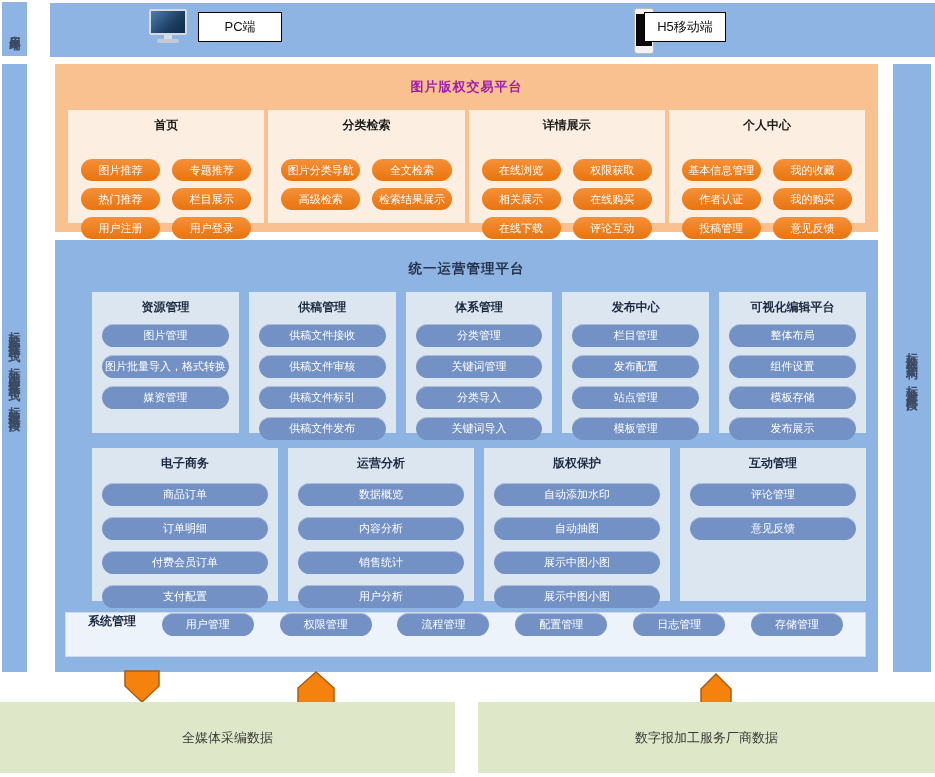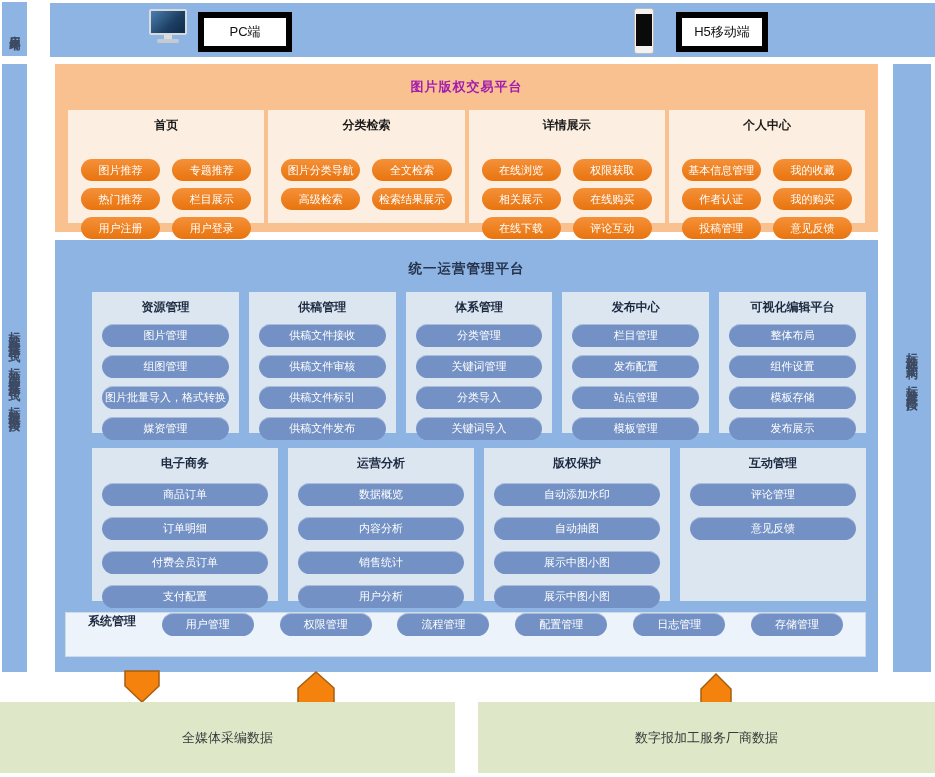--- a/index.html
+++ b/index.html
@@ -10,24 +10,24 @@
   .rail{position:absolute;background:#8DB4E2;display:flex;align-items:center;justify-content:center;}
   .rail-top-left{left:2px;top:2px;width:25px;height:54px;}
   .rail-left{left:2px;top:64px;width:25px;height:608px;}
   .rail-right{left:893px;top:64px;width:38px;height:608px;}
   .vtext{writing-mode:vertical-rl;text-orientation:upright;letter-spacing:3px;
          font-size:12px;color:#3d4a63;font-weight:bold;line-height:1;}
   .rail-top-left .vtext{font-size:11px;letter-spacing:1px;}
 
   
   .topbar{position:absolute;left:50px;top:3px;width:885px;height:54px;background:#8DB4E2;}
-  .termbox{position:absolute;background:#fff;border:6px solid #000000;display:flex;
+  .termbox{position:absolute;background:#fff;border:1px solid #000000;display:flex;
            align-items:center;justify-content:center;font-size:13px;color:#111;}
   .termbox.pc{left:148px;top:9px;width:82px;height:28px;}
-  .termbox.h5{left:626px;top:9px;width:80px;height:28px;text-align:right;}
+  .termbox.h5{left:594px;top:9px;width:80px;height:28px;text-align:right;}
   .monitor{position:absolute;left:98px;top:6px;width:40px;height:40px;}
   .monitor-screen{width:34px;height:22px;margin:0 auto;border:2px solid #d6dadf;border-radius:2px;
     background:linear-gradient(135deg,#4d7fb0 0%,#1d3f63 45%,#102higher 100%);
     background:linear-gradient(135deg,#4d7fb0 0%,#1d3f63 60%,#0f2b48 100%);}
   .monitor-neck{width:8px;height:4px;margin:0 auto;background:#d9dde1;}
   .monitor-base{width:22px;height:4px;margin:0 auto;background:#c4cad1;border-radius:2px;}
   .phone{position:absolute;left:584px;top:5px;width:18px;height:44px;background:#f2f2f2;
          border-radius:3px;border:1px solid #bbb;}
   .phone-screen{position:absolute;left:1px;right:1px;top:5px;bottom:7px;background:#0a0a0a;}
 
@@ -178,21 +178,20 @@
     <div class="panel-title blue-title">统一运营管理平台</div>
 
     <div class="brow brow1">
 
         <div class="bcard">
           <div class="bcard-title">资源管理</div>
           <div>
 
               <div class="bpill">图片管理</div>
 
-              <div class="bpill">组图管理</div>
 
               <div class="bpill">图片批量导入，格式转换</div>
 
               <div class="bpill">媒资管理</div>
             </div>
         </div>
 
         <div class="bcard">
           <div class="bcard-title">供稿管理</div>
           <div>

